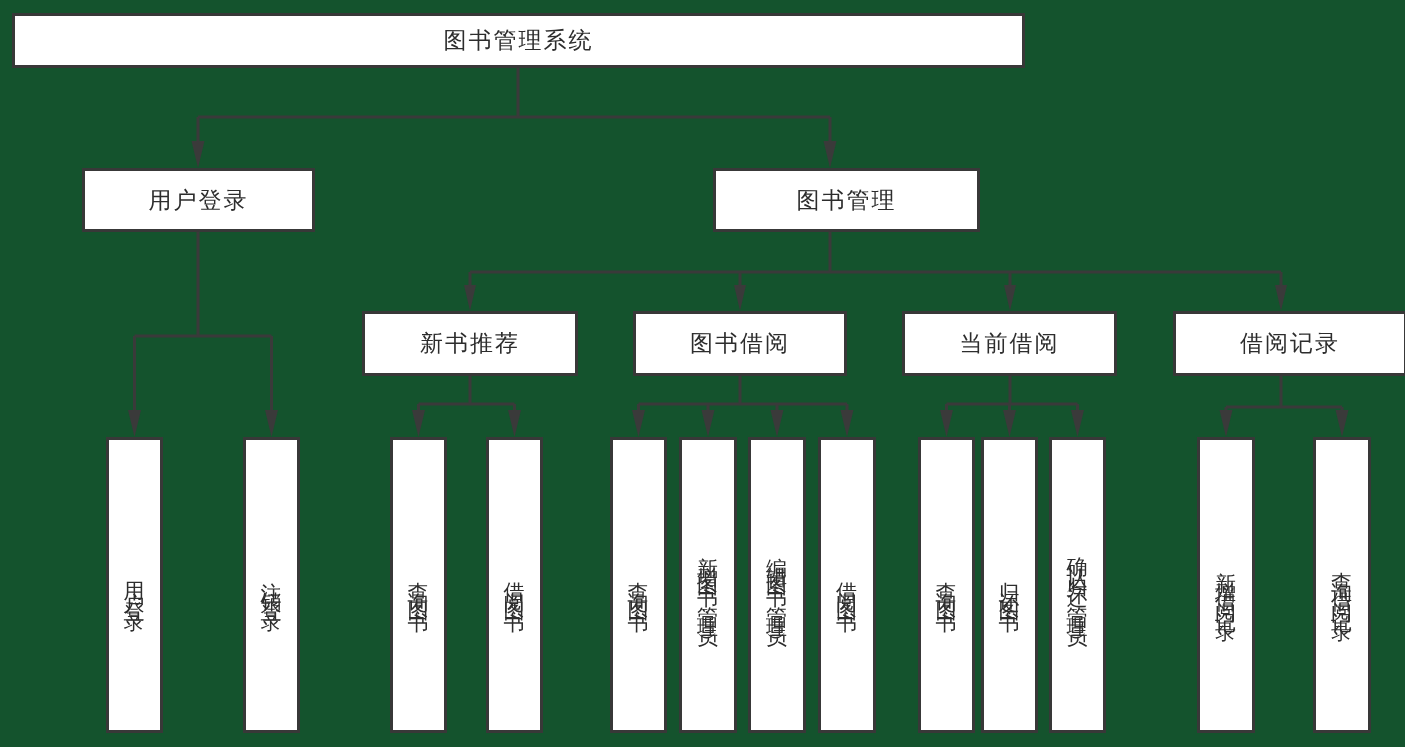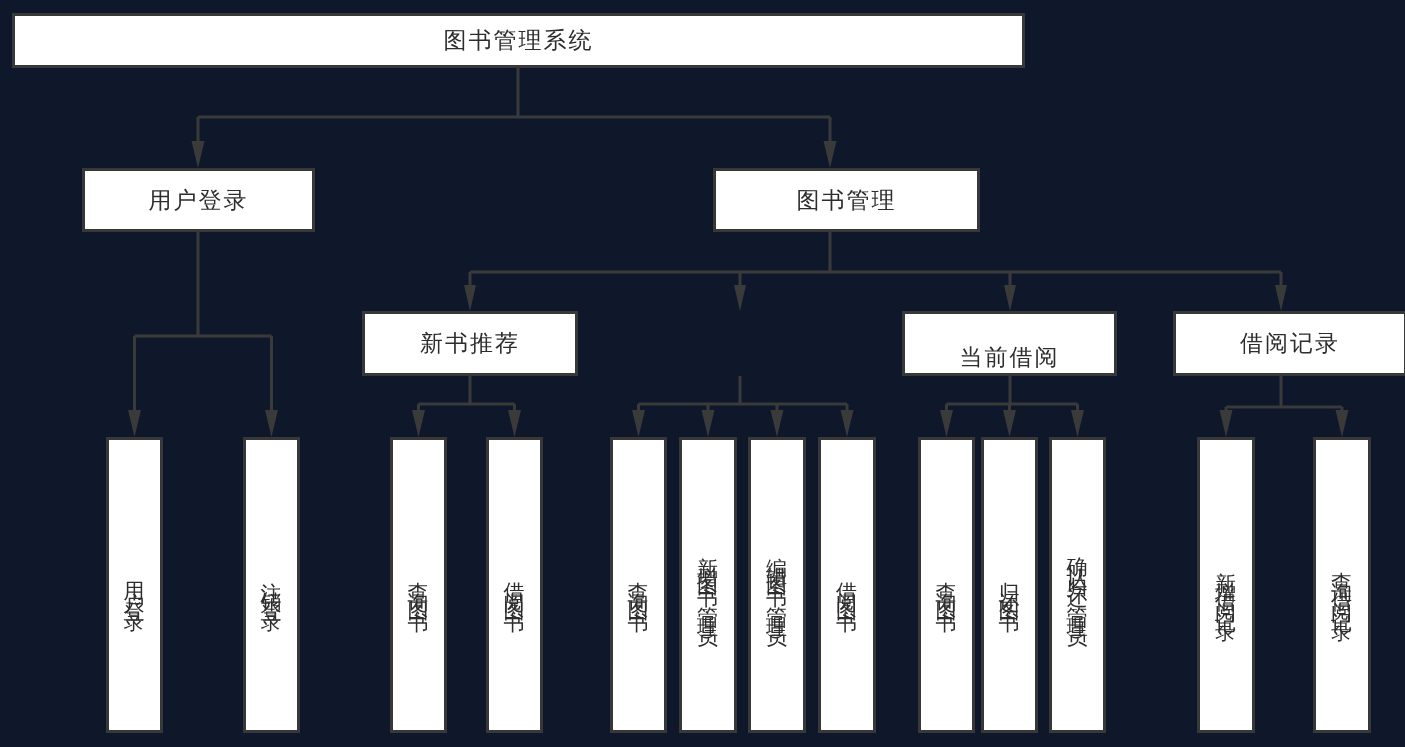--- a/index.html
+++ b/index.html
@@ -5,21 +5,21 @@
   html, body {
     margin: 0;
     padding: 0;
     background: #ffffff;
     font-family: "Liberation Sans", sans-serif;
   }
   .canvas {
     position: relative;
     width: 1405px;
     height: 747px;
-    background: #0f172a;
+    background: #14532d;
     overflow: hidden;
   }
   .wires {
     position: absolute;
     left: 0;
     top: 0;
     z-index: 1;
   }
   .box {
     position: absolute;
@@ -112,21 +112,24 @@
   <div class="box" style="left:82px; top:168px; width:233px; height:64px;">
     <span class="h-label">用户登录</span>
   </div>
   <div class="box" style="left:713px; top:168px; width:267px; height:64px;">
     <span class="h-label">图书管理</span>
   </div>
 
   <div class="box" style="left:362px; top:311px; width:216px; height:65px;">
     <span class="h-label">新书推荐</span>
   </div>
-  <div class="box" style="left:902px; top:311px; width:215px; height:65px;align-items:flex-end;">
+  <div class="box" style="left:633px; top:311px; width:214px; height:65px;">
+    <span class="h-label">图书借阅</span>
+  </div>
+  <div class="box" style="left:902px; top:311px; width:215px; height:65px;">
     <span class="h-label">当前借阅</span>
   </div>
   <div class="box" style="left:1173px; top:311px; width:234px; height:65px;">
     <span class="h-label">借阅记录</span>
   </div>
 
   <div class="box v-box" style="left:106px; width:57px;">
     <span class="v-label">用户登录</span>
   </div>
   <div class="box v-box" style="left:243px; width:57px;">

